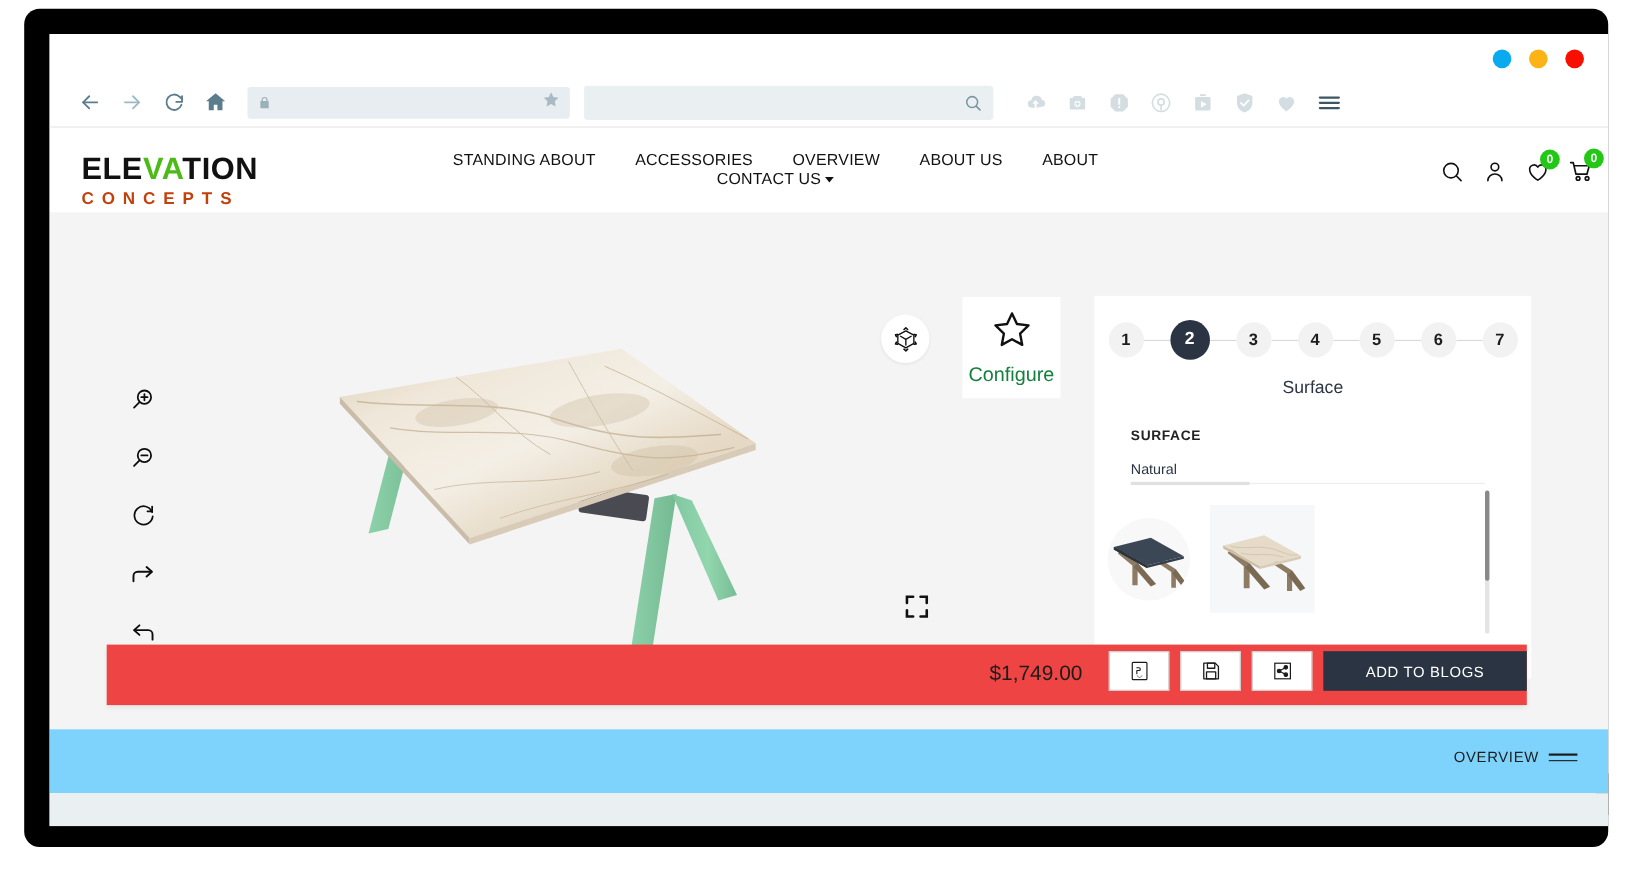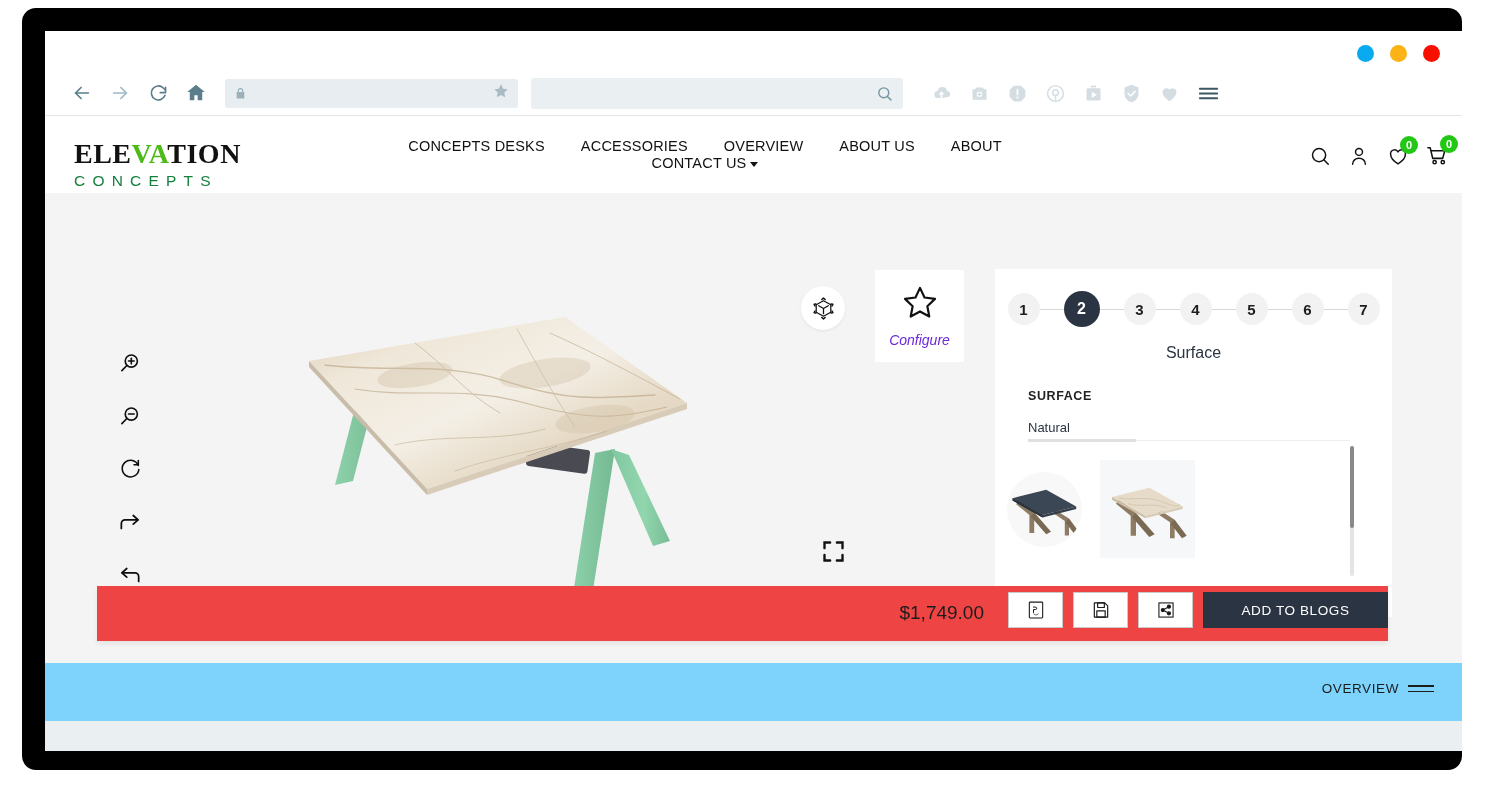--- a/index.html
+++ b/index.html
@@ -74,23 +74,23 @@
   .ext-icon.dark { color: #3d5663; }
 
   
   .site-header {
     position: absolute; left: 0; top: 84px;
     width: 1417px; height: 78px;
     background: #ffffff;
     border-top: 1px solid #e6e6e6;
   }
   .logo { position: absolute; left: 29px; top: 24px; }
-  .logo-top { font-size: 28px; font-weight: 700; letter-spacing: 0.5px; line-height: 1; color: #111111; font-family: Liberation Serif, serif; }
+  .logo-top { font-size: 28px; font-weight: 700; letter-spacing: 0.5px; line-height: 1; color: #111111; font-family: Liberation Sans, sans-serif; }
   .logo-top .grn { color: #4cbb17; }
-  .logo-sub { font-size: 15.5px; letter-spacing: 7.2px; color: #15803d; margin-top: 4px; font-weight: 400; }
+  .logo-sub { font-size: 15.5px; letter-spacing: 7.2px; color: #c2410c; margin-top: 4px; font-weight: 700; }
 
   .main-nav {
     position: absolute; left: 380px; top: 22px;
     width: 560px;
     text-align: center;
   }
   .main-nav .row1 { display: flex; justify-content: center; gap: 36px; }
   .main-nav .row2 { }
   .nav-link {
     font-size: 14.5px; color: #111111; letter-spacing: .2px;
@@ -139,21 +139,21 @@
   }
 
   .configure-card {
     position: absolute; left: 830px; top: 77px;
     width: 89px; height: 92px;
     background: #ffffff;
     display: flex; flex-direction: column;
     align-items: center; justify-content: center;
     gap: 8px;
   }
-  .configure-card .lbl { font-size: 14px; color: #6d28d9; font-style: italic; }
+  .configure-card .lbl { font-size: 18px; color: #15803d; }
 
   .fullscreen-btn { position: absolute; left: 775px; top: 345px; width: 28px; height: 28px; color: #111; }
 
   
   .config-panel {
     position: absolute; left: 950px; top: 76px;
     width: 397px; height: 348px;
     background: #ffffff;
   }
   .steps { position: relative; display: flex; align-items: center; justify-content: center; gap: 0; padding-top: 22px; }
@@ -356,21 +356,21 @@
     </div>
 
     <div class="site-header">
       <div class="logo">
         <div class="logo-top"><span>ELE</span><span class="grn">VA</span><span>TION</span></div>
         <div class="logo-sub">CONCEPTS</div>
       </div>
 
       <nav class="main-nav">
         <div class="row1">
-          <a class="nav-link">CONCEPTS DESKS</a>
+          <a class="nav-link">STANDING ABOUT</a>
           <a class="nav-link">ACCESSORIES</a>
           <a class="nav-link">OVERVIEW</a>
           <a class="nav-link">ABOUT US</a>
           <a class="nav-link">ABOUT</a>
         </div>
         <div class="row2">
           <a class="nav-link"><span>CONTACT US</span><i class="caret"></i></a>
         </div>
       </nav>
 

